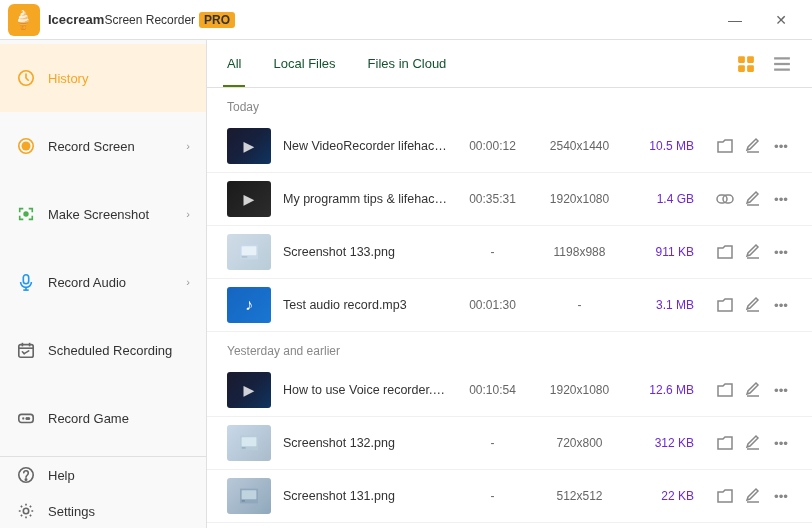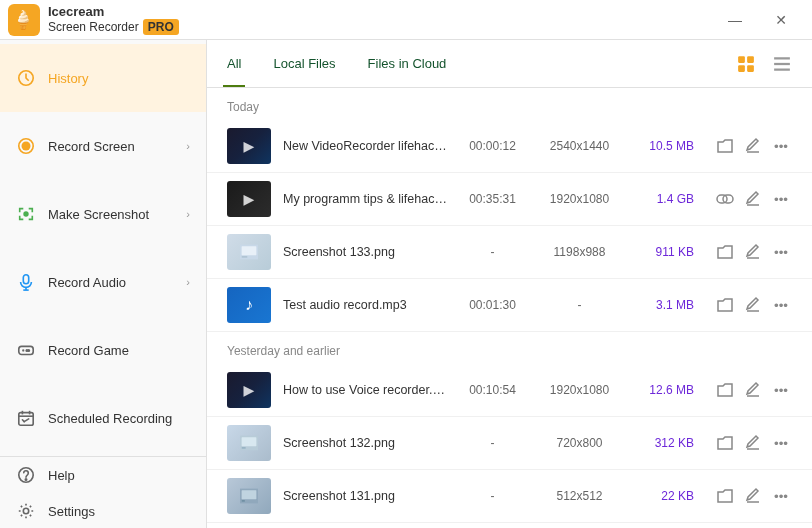--- a/index.html
+++ b/index.html
@@ -2,21 +2,21 @@
 <html><head>
   <meta charset="utf-8">
   <style>
     * { box-sizing: border-box; margin: 0; padding: 0; }
     body { font-family: 'Segoe UI', Arial, sans-serif; font-size: 13px; background: #fff; width: 812px; height: 528px; overflow: hidden; display: flex; flex-direction: column; }
     
     
     .titlebar { display: flex; align-items: center; justify-content: space-between; height: 40px; background: #fff; padding: 0 8px; border-bottom: 1px solid #e0e0e0; }
     .titlebar-left { display: flex; align-items: center; gap: 8px; }
     .app-icon { width: 32px; height: 32px; background: #f5a623; border-radius: 6px; display: flex; align-items: center; justify-content: center; color: white; font-size: 18px; }
-    .app-title { display: flex; flex-direction: column; }
+    .app-title { display: flex; flex-direction: row; }
     .app-title-main { font-size: 13px; font-weight: 600; color: #333; line-height: 1.2; }
     .app-title-sub { display: flex; align-items: center; gap: 4px; }
     .app-title-sub span { font-size: 12px; color: #333; }
     .pro-badge { background: #f5a623; color: white; font-size: 9px; font-weight: 700; padding: 1px 5px; border-radius: 3px; }
     .titlebar-controls { display: flex; gap: 0; }
     .titlebar-btn { width: 46px; height: 32px; border: none; background: transparent; cursor: pointer; font-size: 14px; color: #666; display: flex; align-items: center; justify-content: center; }
 
     
     .main { display: flex; flex: 1; overflow: hidden; }
 
@@ -139,42 +139,42 @@
             <line x1="7" y1="19" x2="13" y2="19"></line>
           </svg>
         </span>
         <span class="label">Record Audio</span>
         <span class="chevron">›</span>
       </div>
 
       <div class="sidebar-item">
         <span class="icon">
           <svg viewBox="0 0 20 20" fill="none" stroke="#666" stroke-width="1.8">
-            <rect x="2" y="6" width="16" height="9" rx="3"></rect>
-            <line x1="8" y1="10.5" x2="6" y2="10.5"></line>
-            <line x1="7" y1="9.5" x2="7" y2="11.5"></line>
-            <circle cx="13" cy="10.5" r="0.8" fill="#666"></circle>
-            <circle cx="11" cy="10.5" r="0.8" fill="#666"></circle>
-          </svg>
-        </span>
-        <span class="label">Record Game</span>
-      </div>
-
-      <div class="sidebar-item">
-        <span class="icon">
-          <svg viewBox="0 0 20 20" fill="none" stroke="#666" stroke-width="1.8">
             <rect x="2" y="4" width="16" height="14" rx="2"></rect>
             <line x1="6" y1="2" x2="6" y2="6"></line>
             <line x1="14" y1="2" x2="14" y2="6"></line>
             <line x1="2" y1="8" x2="18" y2="8"></line>
             <line x1="6" y1="12" x2="8" y2="14" stroke-linecap="round"></line>
             <line x1="8" y1="14" x2="13" y2="11" stroke-linecap="round"></line>
           </svg>
         </span>
         <span class="label">Scheduled Recording</span>
+      </div>
+
+      <div class="sidebar-item">
+        <span class="icon">
+          <svg viewBox="0 0 20 20" fill="none" stroke="#666" stroke-width="1.8">
+            <rect x="2" y="6" width="16" height="9" rx="3"></rect>
+            <line x1="8" y1="10.5" x2="6" y2="10.5"></line>
+            <line x1="7" y1="9.5" x2="7" y2="11.5"></line>
+            <circle cx="13" cy="10.5" r="0.8" fill="#666"></circle>
+            <circle cx="11" cy="10.5" r="0.8" fill="#666"></circle>
+          </svg>
+        </span>
+        <span class="label">Record Game</span>
       </div>
 
     </div>
 
     <div class="sidebar-footer">
       <div class="sidebar-item">
         <span class="icon">
           <svg viewBox="0 0 20 20" fill="none" stroke="#666" stroke-width="1.8">
             <circle cx="10" cy="10" r="8"></circle>
             <path d="M7.5,7.5 A2.5,2.5 0 0,1 12.5,8 C12.5,10 10,10.5 10,12.5" stroke-linecap="round"></path>

